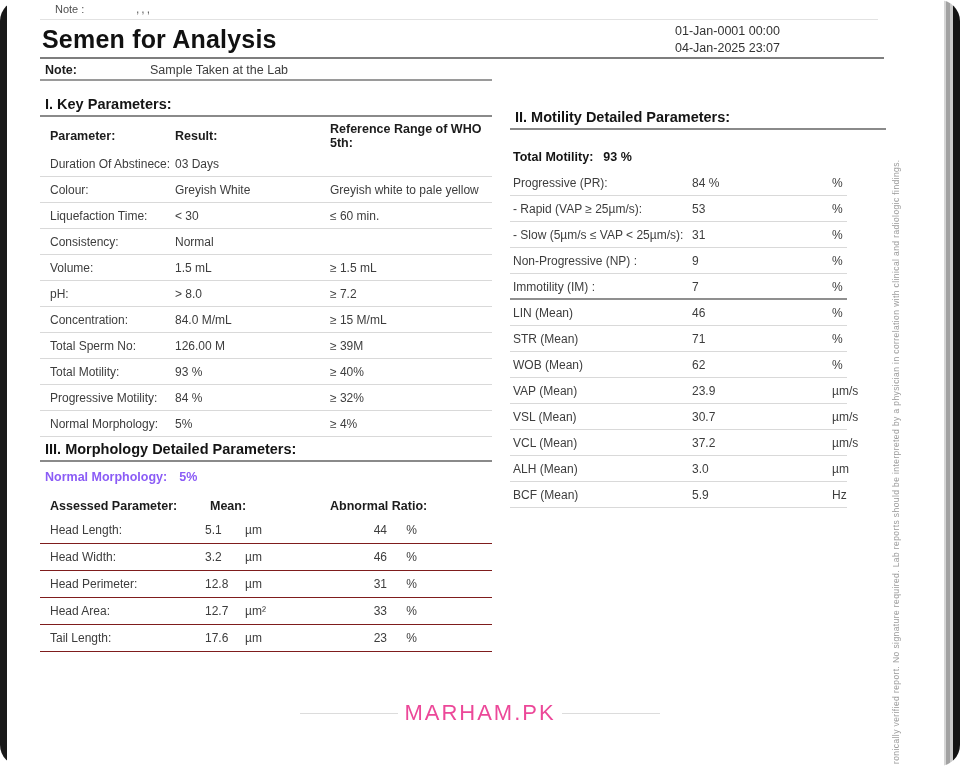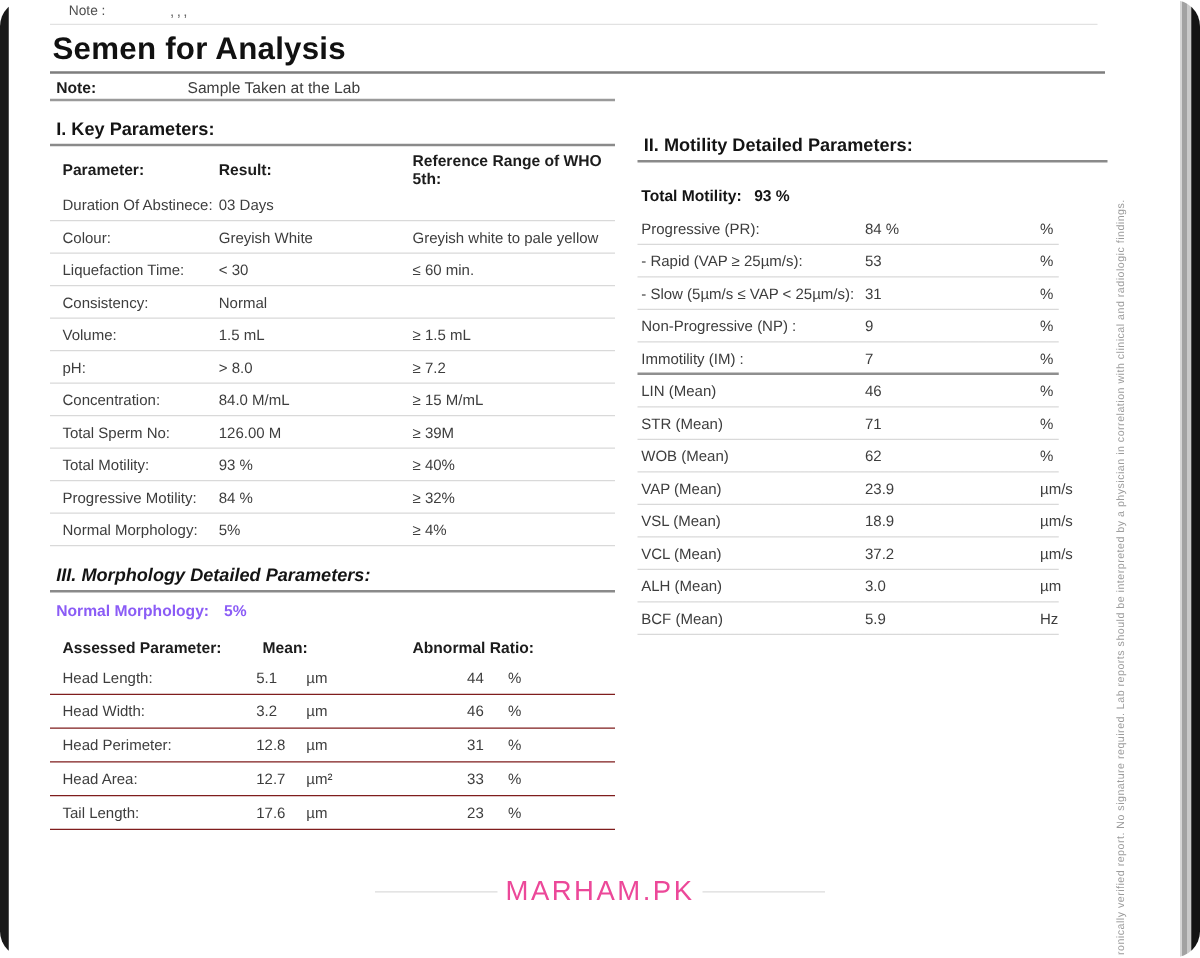--- a/index.html
+++ b/index.html
@@ -26,21 +26,21 @@
 
   .sec-heading { font-size:14.5px; font-weight:bold; color:#141414; padding-left:5px;
                  height:21px; border-bottom:2px solid #8a8a8a; }
 
   
   .col-left { position:absolute; left:40px; top:96px; width:452px; }
   .tbl-header { display:flex; align-items:center; height:30px; font-size:12.5px; font-weight:bold; color:#1c1c1c; margin-top:4px; }
   .kc1 { width:135px; padding-left:10px; } .kc2 { width:155px; } .kc3 { flex:1; }
   .key-row { display:flex; align-items:center; height:26px; font-size:12px; border-bottom:1px solid #d9d9d9; }
 
-  .sec3-wrap { margin-top:16px;font-style:italic; }
+  .sec3-wrap { margin-top:4px; }
   .normal-line { margin-top:8px; padding-left:5px; font-size:12.5px; font-weight:bold; color:#8b5cf6; height:16px; }
   .normal-line span + span { margin-left:12px; }
   .morph-header { display:flex; align-items:center; height:22px; margin-top:9px; font-size:12.5px; font-weight:bold; color:#1c1c1c; }
   .mc1 { width:170px; padding-left:10px; } .mc2 { width:120px; } .mc3 { flex:1; }
   .morph-row { display:flex; align-items:center; height:27px; font-size:12px; border-bottom:1px solid #7f1d1d; }
   .mrc1 { width:165px; padding-left:10px; } .mrc-val { width:40px; } .mrc-unit { width:80px; }
   .mrc-ratio { width:62px; text-align:right; } .mrc-runit { width:30px; text-align:right; }
 
   
   .col-right { position:absolute; left:510px; top:109px; width:376px; }
@@ -68,20 +68,24 @@
 
 <div class="page">
 
   <div class="bar-left"></div>
 
   <div class="top-note-label">Note :</div>
   <div class="top-note-marks">,,,</div>
   <div class="line-top"></div>
 
   <h1 class="title">Semen for Analysis</h1>
+  <div class="dates">
+    <div>01-Jan-0001 00:00</div>
+    <div>04-Jan-2025 23:07</div>
+  </div>
   <div class="line-header"></div>
 
   <div class="note-label">Note:</div>
   <div class="note-value">Sample Taken at the Lab</div>
   <div class="line-note"></div>
 
   <div class="col-left">
     <div class="sec-heading">I. Key Parameters:</div>
 
     <div class="tbl-header">
@@ -273,21 +277,21 @@
         </div>
 
         <div class="mot-row">
           <div class="rc1">VAP (Mean)</div>
           <div class="rc-val">23.9</div>
           <div class="rc-unit">µm/s</div>
         </div>
 
         <div class="mot-row">
           <div class="rc1">VSL (Mean)</div>
-          <div class="rc-val">18.9</div>
+          <div class="rc-val">30.7</div>
           <div class="rc-unit">µm/s</div>
         </div>
 
         <div class="mot-row">
           <div class="rc1">VCL (Mean)</div>
           <div class="rc-val">37.2</div>
           <div class="rc-unit">µm/s</div>
         </div>
 
         <div class="mot-row">

